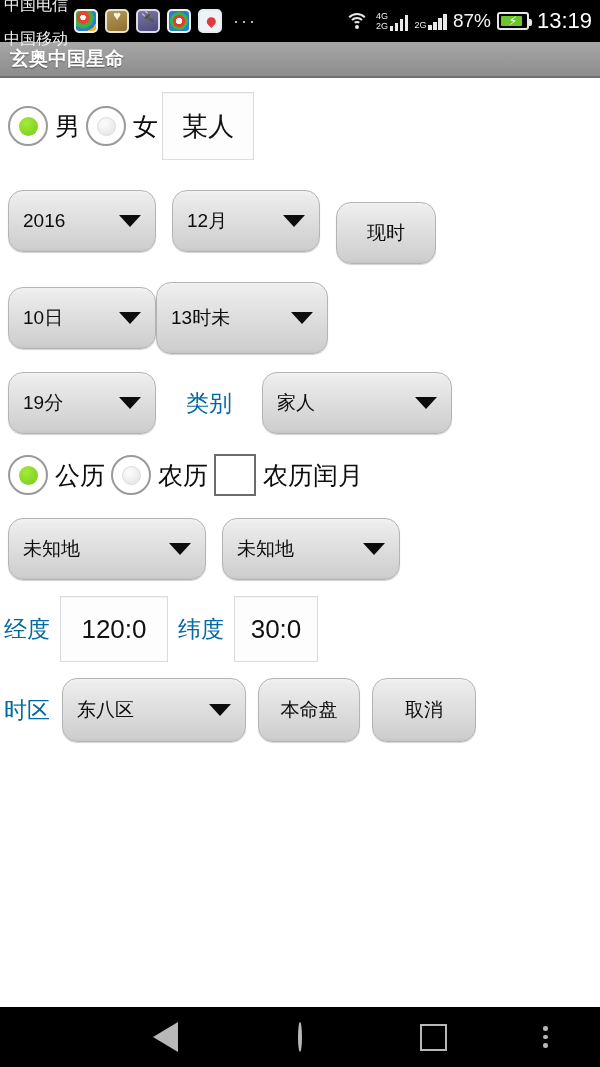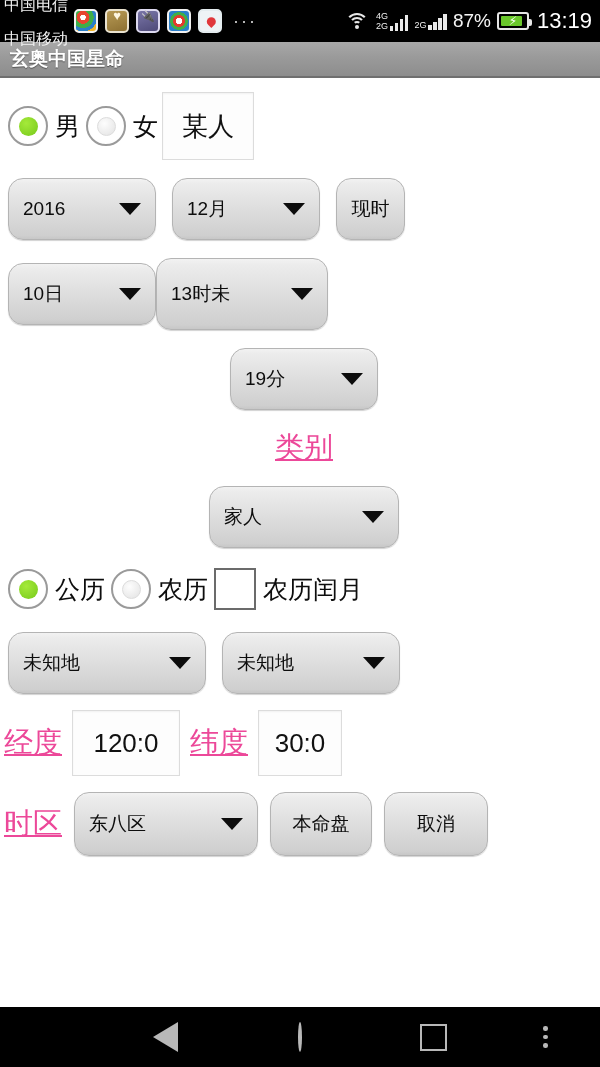--- a/index.html
+++ b/index.html
@@ -147,21 +147,21 @@
     font-size: 19px; color: #0d0d0d;
     display: flex; align-items: center;
     padding: 0 14px; flex: none;
   }
   .spinner { justify-content: space-between; }
   .spinner .caret {
     width: 0; height: 0; margin-left: 12px;
     border-left: 11px solid transparent; border-right: 11px solid transparent;
     border-top: 12px solid #0c0c0c;
   }
-  .plainlabel { font-size: 29px; color: #ec4899; flex: none; text-decoration: underline; }
+  .plainlabel { font-size: 23px; color: #0369a1; flex: none; }
 
   .checkbox {
     width: 42px; height: 42px; background: #fff;
     border: 2px solid #6b6b6b; flex: none;
   }
 
   
   .navbar {
     position: absolute; left: 0; bottom: 0; width: 600px; height: 60px;
     background: #000; display: flex; align-items: center;
@@ -257,35 +257,35 @@
 
     <div class="row" style="margin-top:18px;gap:16px;">
       <span class="btn spinner" style="width:148px;height:62px;">
         <span>2016</span>
         <span class="caret"></span>
       </span>
       <span class="btn spinner" style="width:148px;height:62px;">
         <span>12月</span>
         <span class="caret"></span>
       </span>
-      <span class="btn" style="width:69px;height:62px;justify-content:center;">现时</span>
+      <span class="btn" style="width:100px;height:62px;justify-content:center;margin-top:24px;">现时</span>
     </div>
 
     <div class="row" style="margin-top:18px;gap:0;">
       <span class="btn spinner" style="width:148px;height:62px;">
         <span>10日</span>
         <span class="caret"></span>
       </span>
       <span class="btn spinner" style="width:172px;height:72px;">
         <span>13时未</span>
         <span class="caret"></span>
       </span>
     </div>
 
-    <div class="row" style="margin-top:18px;gap:18px;flex-direction:column;">
+    <div class="row" style="margin-top:18px;gap:30px;">
       <span class="btn spinner" style="width:148px;height:62px;">
         <span>19分</span>
         <span class="caret"></span>
       </span>
       <span class="plainlabel">类别</span>
       <span class="btn spinner" style="width:190px;height:62px;">
         <span>家人</span>
         <span class="caret"></span>
       </span>
     </div>

